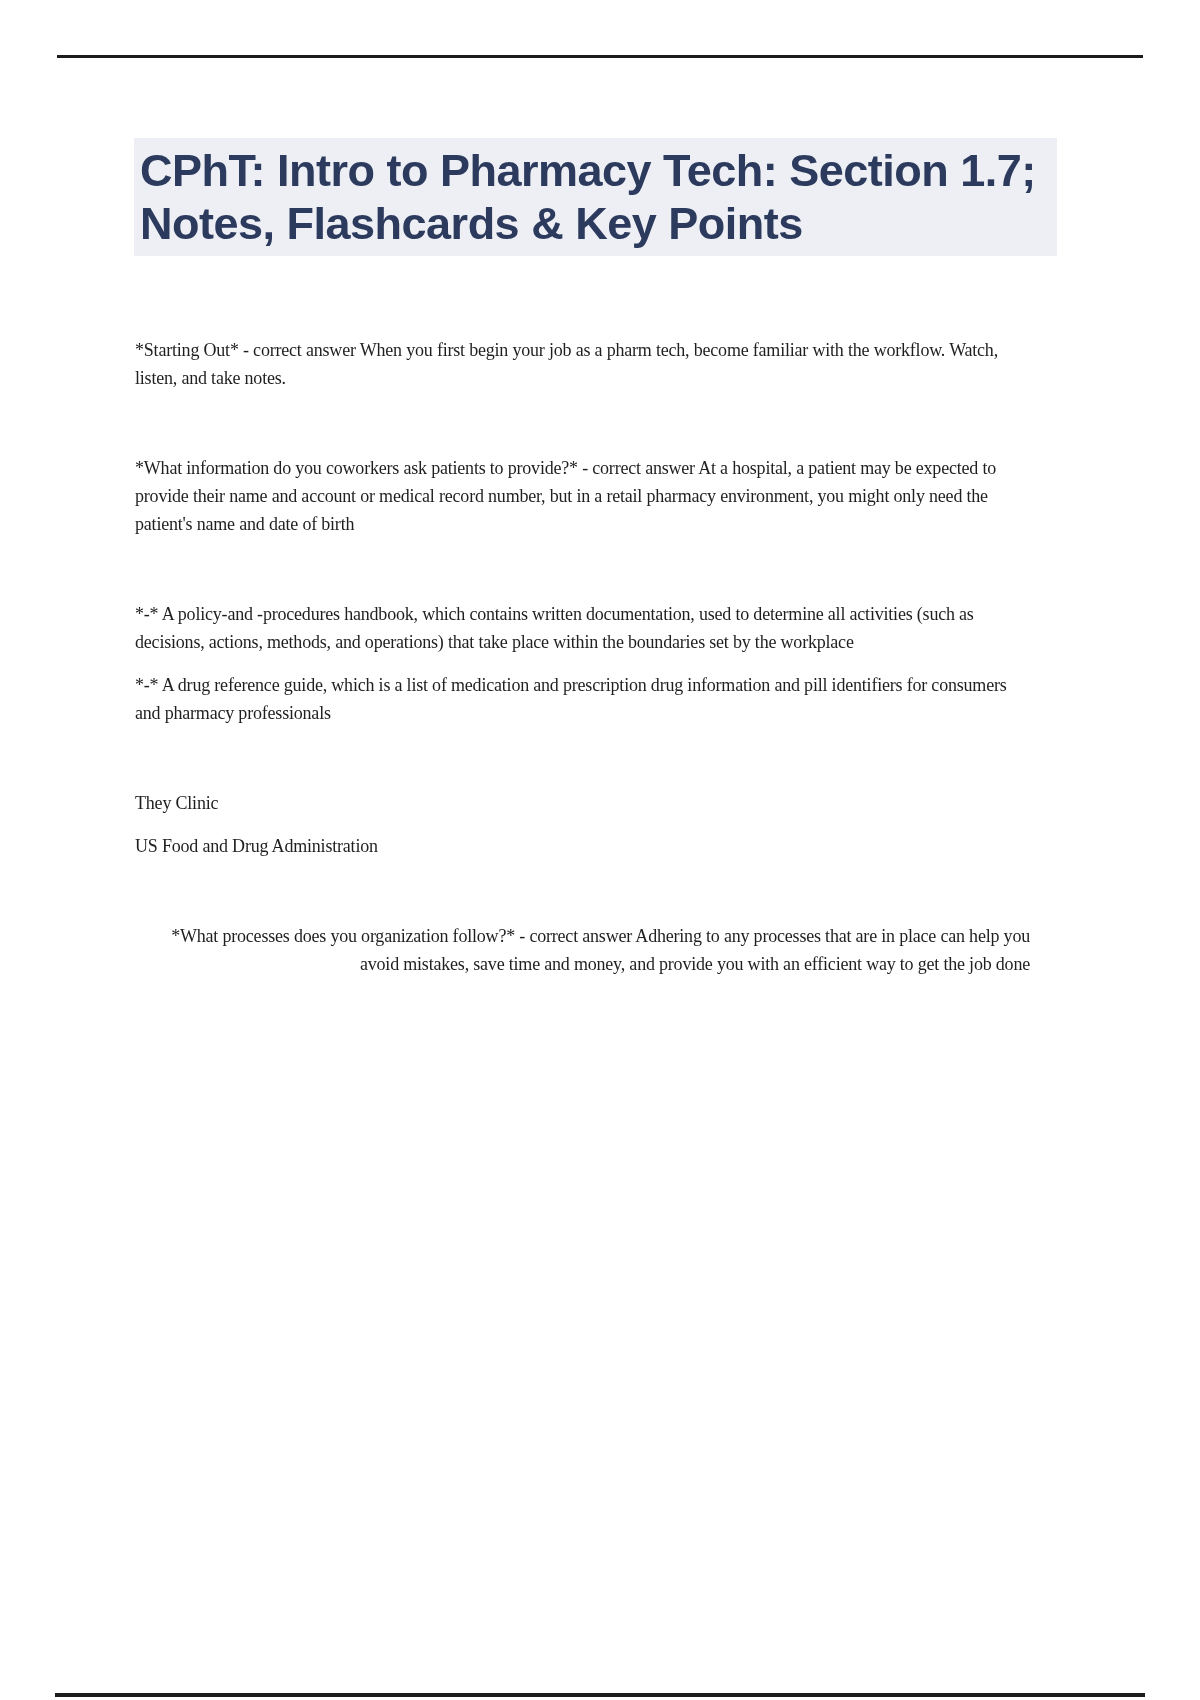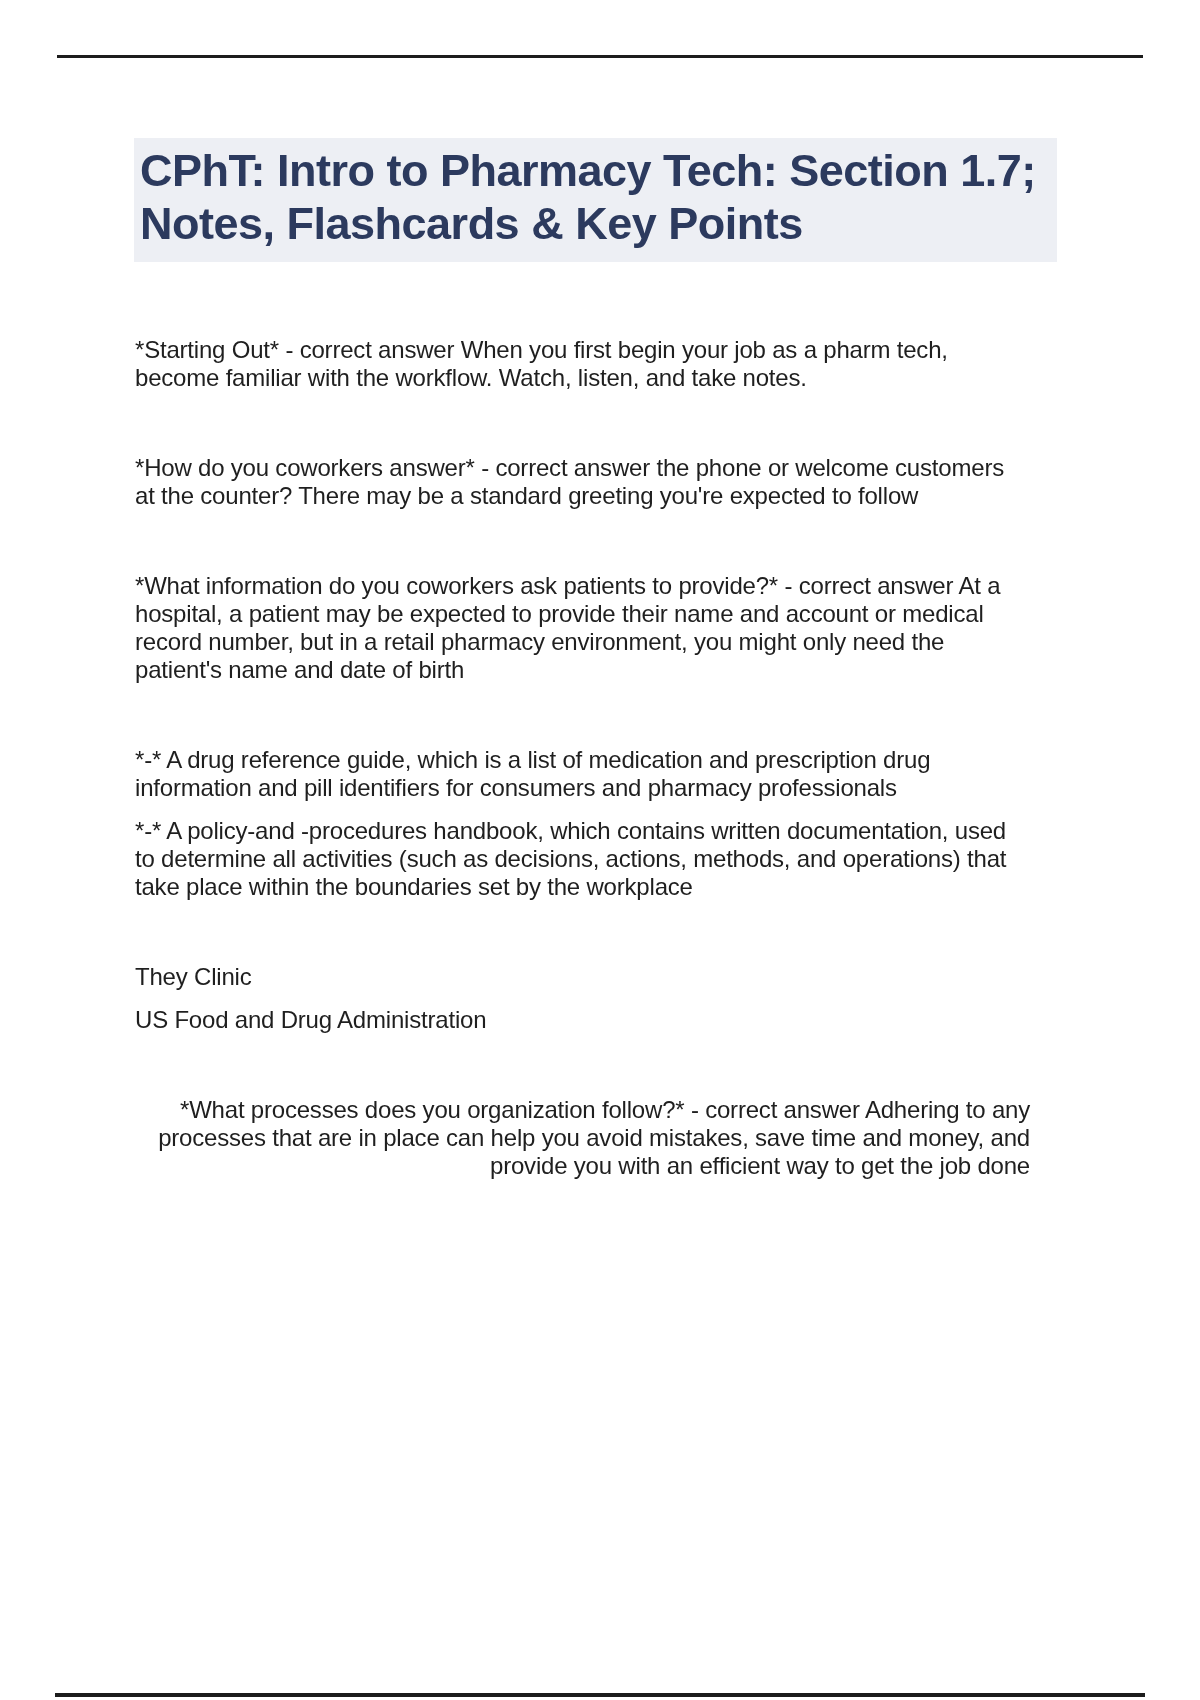--- a/index.html
+++ b/index.html
@@ -31,37 +31,38 @@
     top: 1693px;
     height: 4px;
   }
   .title {
     position: absolute;
     left: 134px;
     top: 138px;
     width: 923px;
     box-sizing: border-box;
     margin: 0;
-    padding: 6px 8px 12px 6px;
+    padding: 6px 8px 6px 6px;
     background: #edeff4;
     color: #2c3a5e;
     font-size: 45px;
     line-height: 53px;
     font-weight: bold;
     letter-spacing: -0.5px;
   }
   .content {
     position: absolute;
     left: 135px;
     top: 336px;
     width: 895px;
     color: #1f1f1f;
-    font-size: 24px;
+    font-size: 18px;
     line-height: 28px;
     letter-spacing: -0.2px;
+    font-family: Liberation Serif, serif;
   }
   .group {
     margin: 0 0 62px 0;
   }
   .group:last-child {
     margin-bottom: 0;
     text-align: right;
   }
   .para {
     margin: 0 0 15px 0;
@@ -78,31 +79,28 @@
   <div class="rule rule-top"></div>
 
   <h1 class="title">CPhT: Intro to Pharmacy Tech: Section 1.7; Notes, Flashcards &amp; Key Points</h1>
 
   <main class="content">
 
     <section class="group">
       <p class="para">*Starting Out* - correct answer When you first begin your job as a pharm tech, become familiar with the workflow. Watch, listen, and take notes.</p>
     </section>
 
-    <section class="group">
-      <p class="para">*How do you coworkers answer* - correct answer the phone or welcome customers at the counter? There may be a standard greeting you're expected to follow</p>
-    </section>
 
     <section class="group">
       <p class="para">*What information do you coworkers ask patients to provide?* - correct answer At a hospital, a patient may be expected to provide their name and account or medical record number, but in a retail pharmacy environment, you might only need the patient's name and date of birth</p>
     </section>
 
     <section class="group">
+      <p class="para">*-* A policy-and -procedures handbook, which contains written documentation, used to determine all activities (such as decisions, actions, methods, and operations) that take place within the boundaries set by the workplace</p>
       <p class="para">*-* A drug reference guide, which is a list of medication and prescription drug information and pill identifiers for consumers and pharmacy professionals</p>
-      <p class="para">*-* A policy-and -procedures handbook, which contains written documentation, used to determine all activities (such as decisions, actions, methods, and operations) that take place within the boundaries set by the workplace</p>
     </section>
 
     <section class="group">
       <p class="para">They Clinic</p>
       <p class="para">US Food and Drug Administration</p>
     </section>
 
     <section class="group">
       <p class="para">*What processes does you organization follow?* - correct answer Adhering to any processes that are in place can help you avoid mistakes, save time and money, and provide you with an efficient way to get the job done</p>
     </section>

